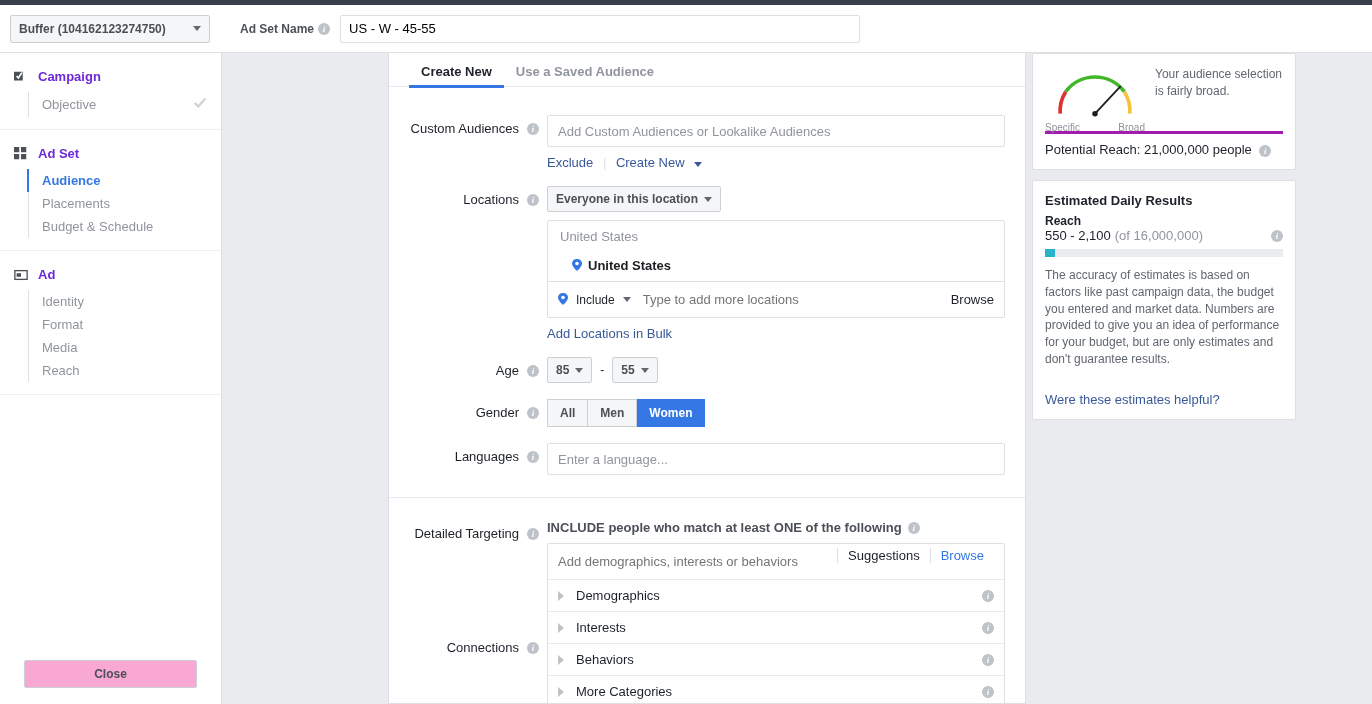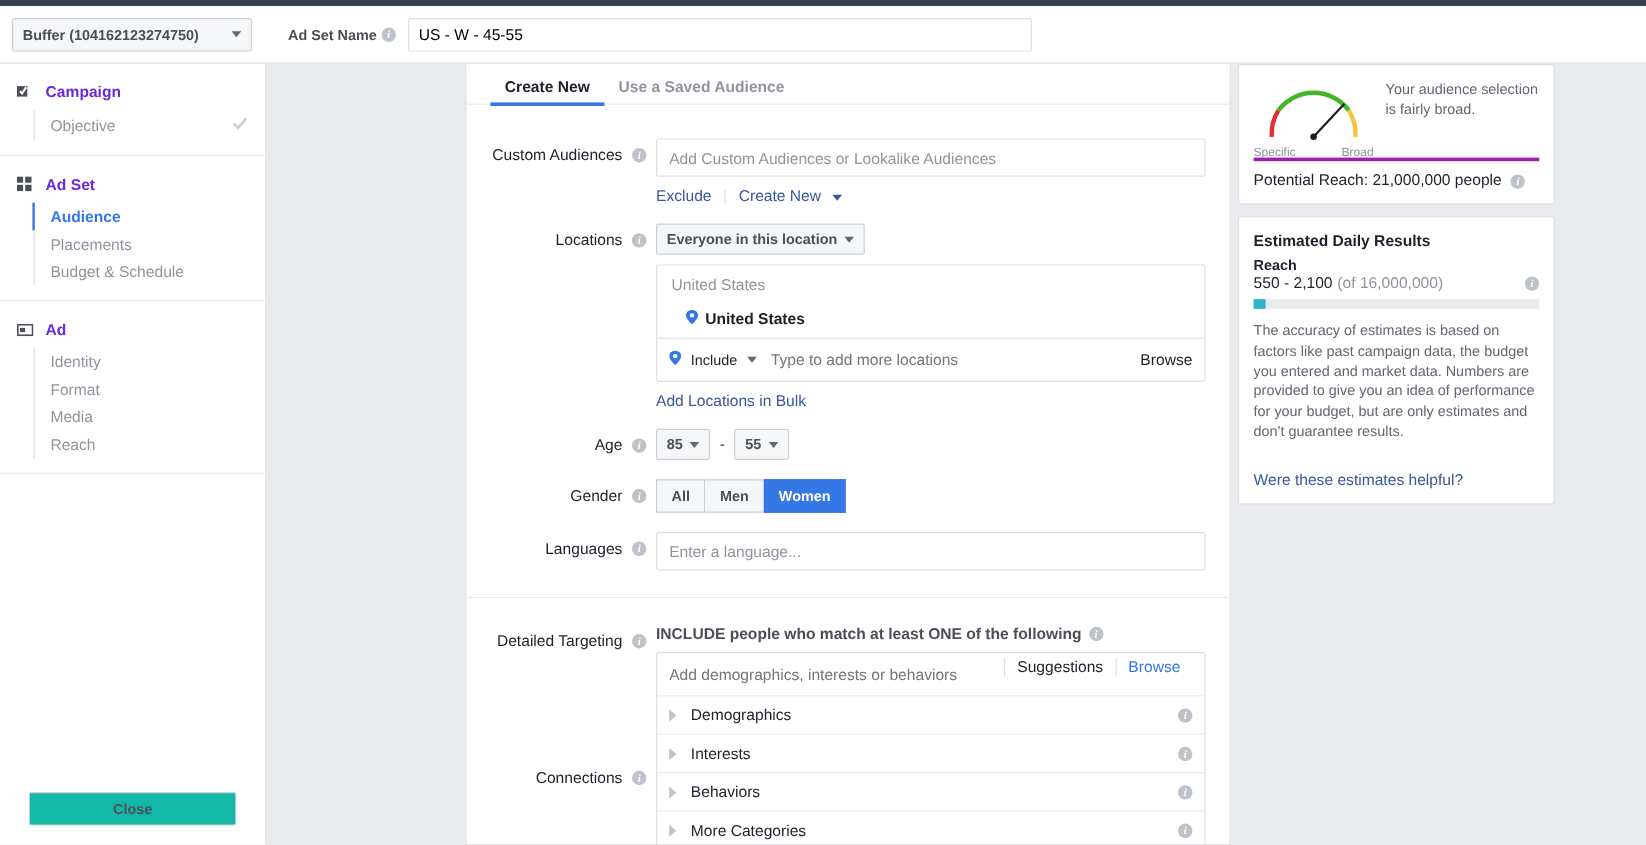--- a/index.html
+++ b/index.html
@@ -12,21 +12,21 @@
 .container { display: flex; height: calc(100vh - 53px); }
 .left-col { width: 222px; background: #fff; border-right: 1px solid #dddfe2; display: flex; flex-direction: column; position: relative; }
 .nav-section { border-bottom: 1px solid #eceeef; padding: 16px 0 12px 0; }
 .nav-head { display: flex; align-items: center; padding: 0 14px; font-weight: bold; color: #6d28d9; font-size: 13px; }
 .nav-sub { padding-left: 30px; margin-top: 8px; position: relative; }
 .nav-sub-item { display: flex; align-items: center; color: #90949c; padding: 4px 0 4px 12px; font-size: 13px; position: relative; cursor: pointer; }
 .nav-sub-item.active { color: #3578e5; font-weight: bold; }
 .nav-sub-item::before { content: ""; position: absolute; left: -2px; top: 0; bottom: 0; width: 1px; background: #dddfe2; }
 .nav-sub-item.active::before { background: #3578e5; width: 2px; left: -3px; }
 .checkmark { margin-left: auto; margin-right: 14px; color: #ccd0d5; }
-.close-btn { margin: auto 24px 16px 24px; height: 28px; background: #14b8a6; border: 1px solid #ccd0d5; border-radius: 2px; cursor: pointer; font-weight: bold; color: #4b4f56; font-size: 12px; }
+.close-btn { margin: auto 24px 16px 24px; height: 28px; background: #f9a8d4; border: 1px solid #ccd0d5; border-radius: 2px; cursor: pointer; font-weight: bold; color: #4b4f56; font-size: 12px; }
 .main-col { flex: 1; overflow-y: auto; background: #e9ebee; display: flex; justify-content: center; }
 .form-card { width: 638px; background: #fff; border: 1px solid #dddfe2; border-top: none; margin-top: 0; margin-left: 100px;}
 .tab-row { display: flex; border-bottom: 1px solid #e9ebee; height: 34px; padding-left: 20px; position:relative; }
 .tab-row-cover { position:absolute; left:0; right:0; top:-13px; height:22px; background:#fff;}
 .tab { padding: 0 12px; font-weight: bold; font-size: 13px; color: #90949c; display: flex; align-items: flex-end; height: 34px; padding-bottom: 8px; position:relative;}
 .tab.active { color: #1d2129; }
 .tab.active::after { content:""; position:absolute; left:0; right:0; bottom:-1px; height:3px; background:#3578e5;}
 .form-row { display: flex; padding: 8px 20px; align-items: flex-start; }
 .form-label { width: 138px; text-align: right; padding-right: 8px; font-size: 13px; color: #1d2129; padding-top: 6px; display:flex; justify-content:flex-end; align-items:center; gap:4px;}
 .form-body { flex: 1; }

